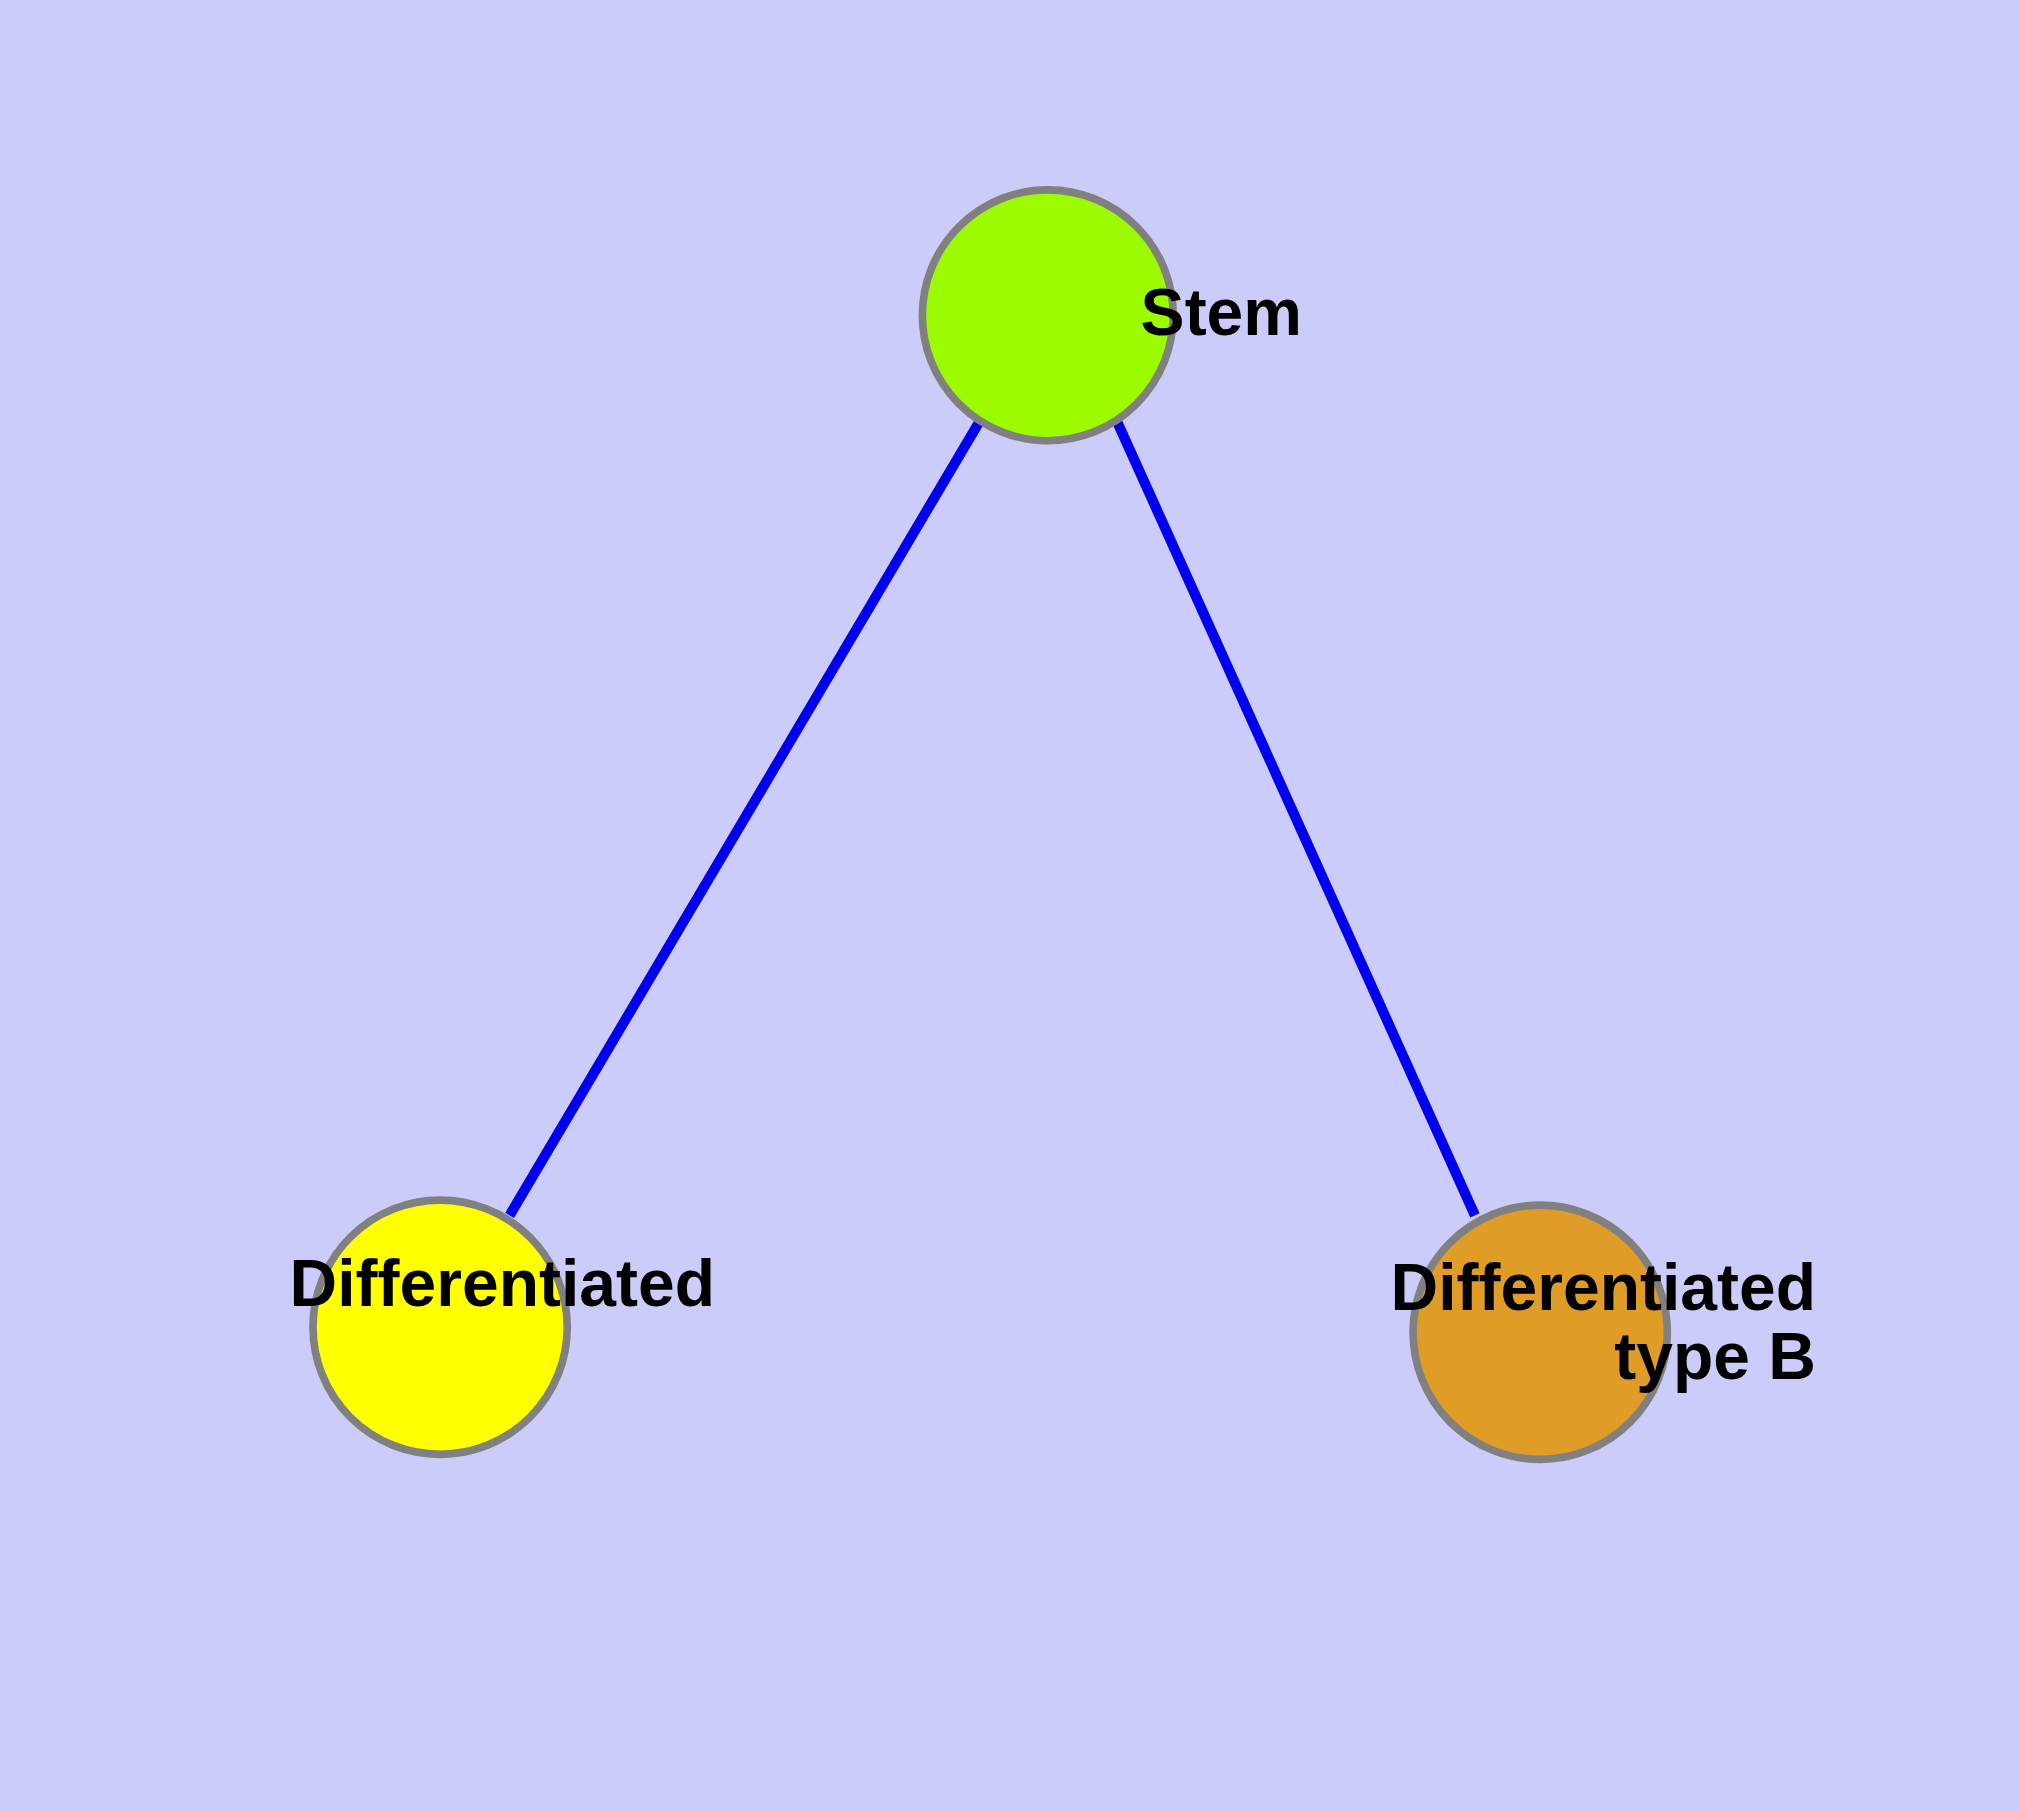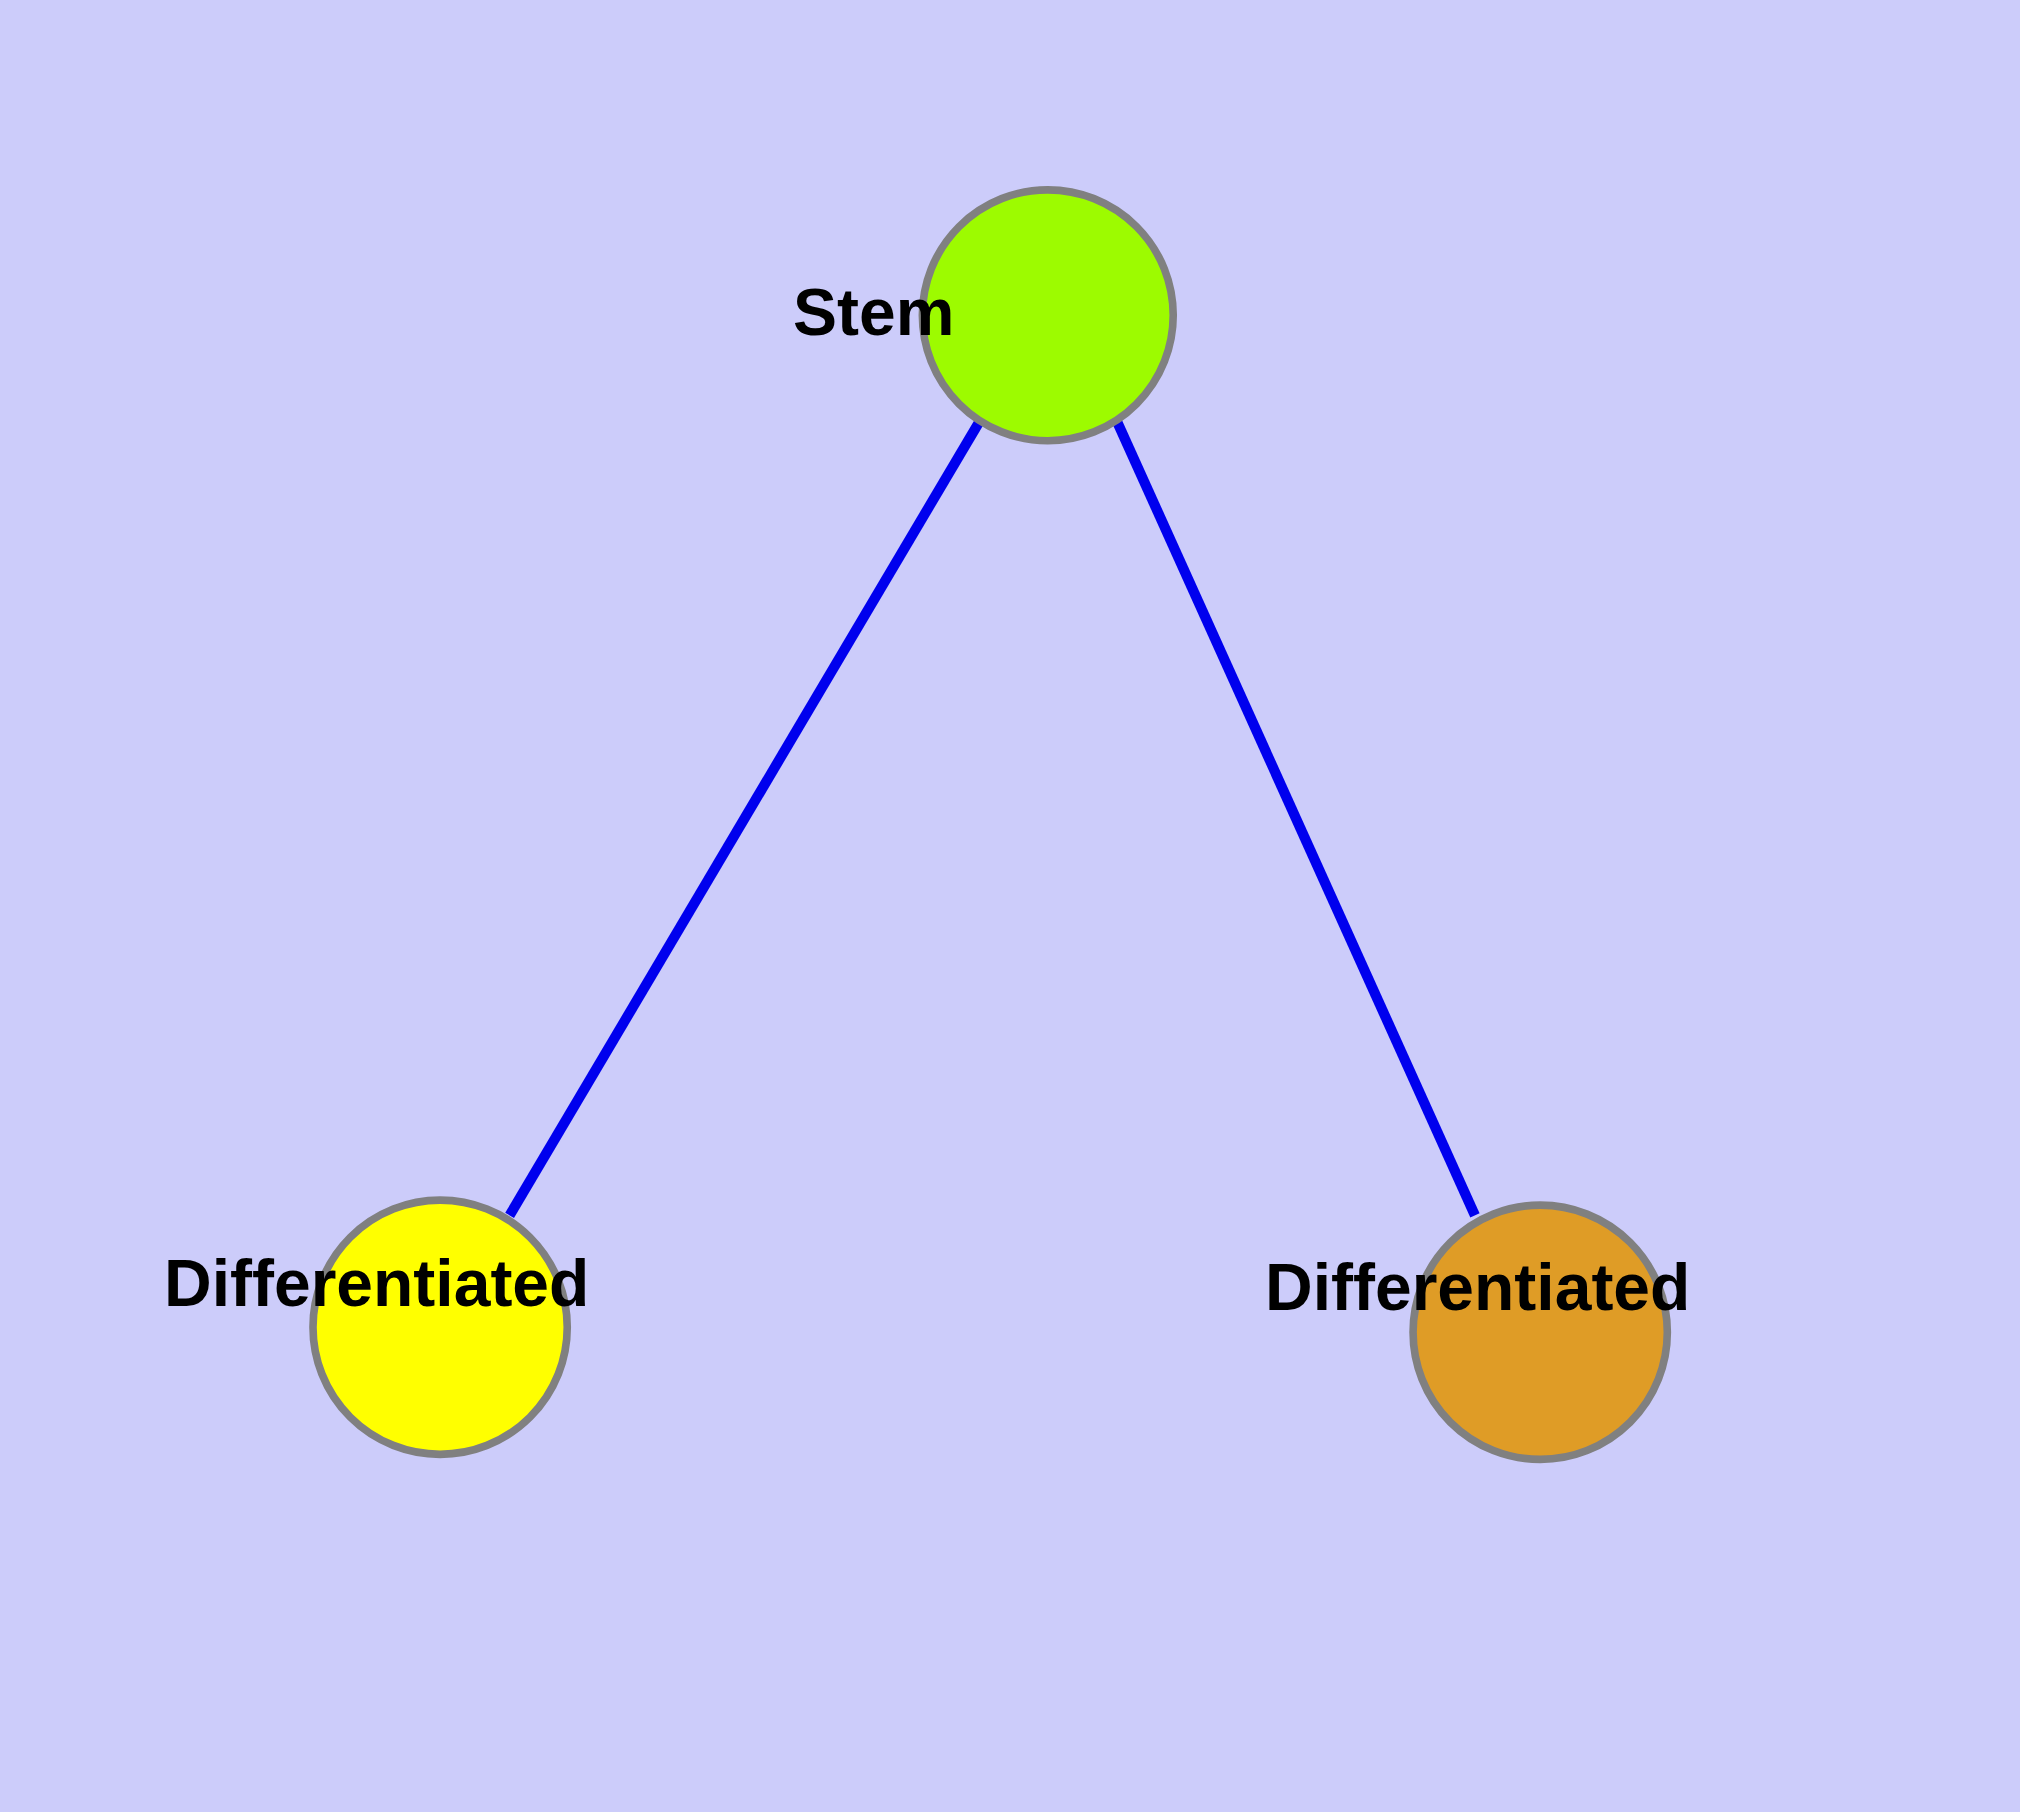--- a/index.html
+++ b/index.html
@@ -17,21 +17,21 @@
   }
   #graph-svg {
     position: absolute;
     top: 0;
     left: 0;
     width: 2021px;
     height: 1812px;
   }
   .node-label {
     position: absolute;
-    text-align: left;
+    text-align: right;
     font-weight: bold;
     color: #000000;
     line-height: 1.05;
     white-space: nowrap;
     pointer-events: none;
     -webkit-font-smoothing: antialiased;
   }
   .node-label .line {
     display: block;
   }
@@ -54,16 +54,17 @@
   <div class="node-label" style="left:793px; top:278px; width:509px; font-size:66px;">
     <span class="line">Stem</span>
   </div>
 
   <div class="node-label" style="left:164px; top:1249px; width:551px; font-size:66px;">
     <span class="line">Differentiated</span>
   </div>
 
   <div class="node-label" style="left:1265px; top:1253px; width:551px; font-size:66px;">
     <span class="line">Differentiated</span>
+    <span class="line">type B</span>
   </div>
 
 </div>
 
 
 </body></html>

